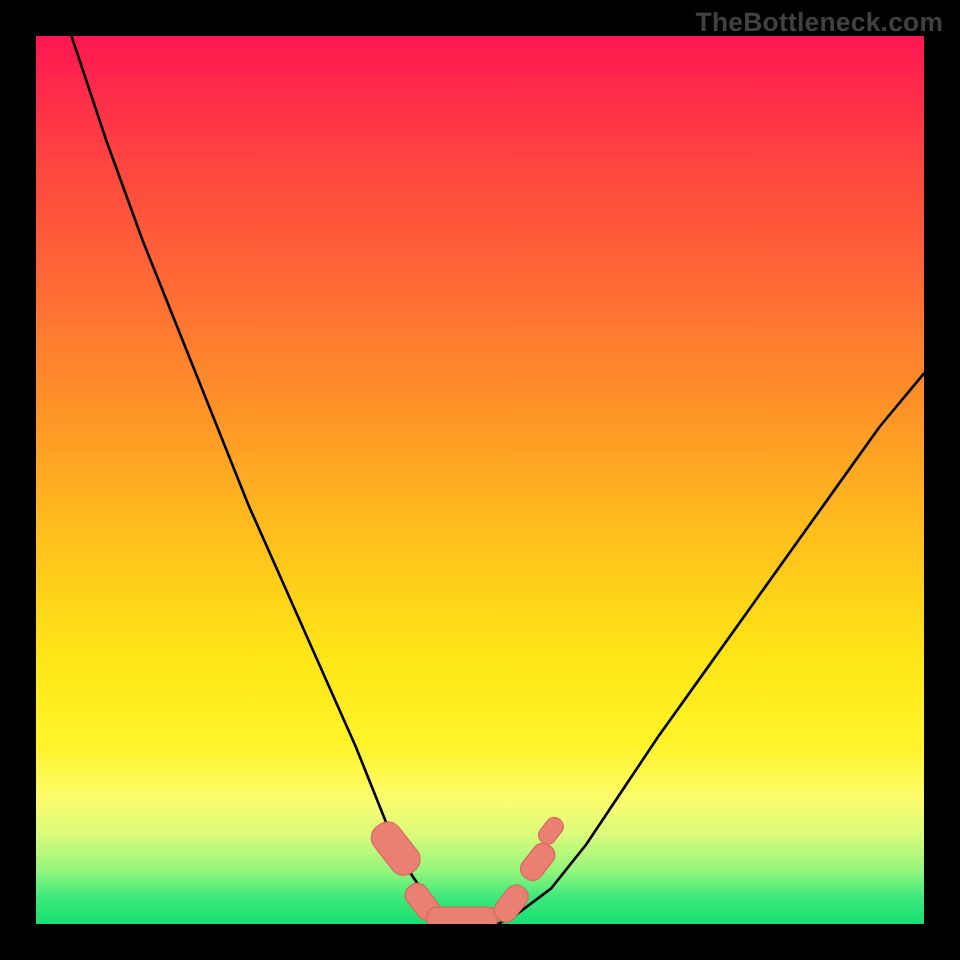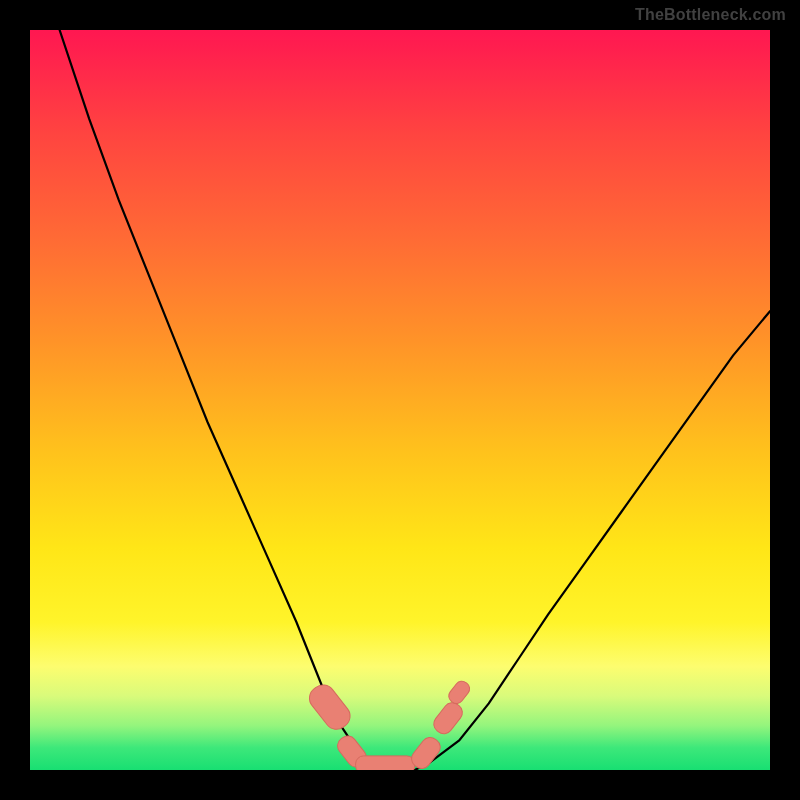--- a/index.html
+++ b/index.html
@@ -43,21 +43,21 @@
       #94f57d 94%,
       #3de87a 97%,
       #18df72 100%
     );
   }
   .watermark {
     position: absolute;
     top: 6px;
     right: 14px;
     color: #4a4a4a;
-    font-size: 16px;
+    font-size: 22px;
     font-weight: 600;
     letter-spacing: 0.2px;
     opacity: 0.88;
     user-select: none;
   }
   svg.curve {
     position: absolute;
     inset: 0;
     width: 100%;
     height: 100%;

